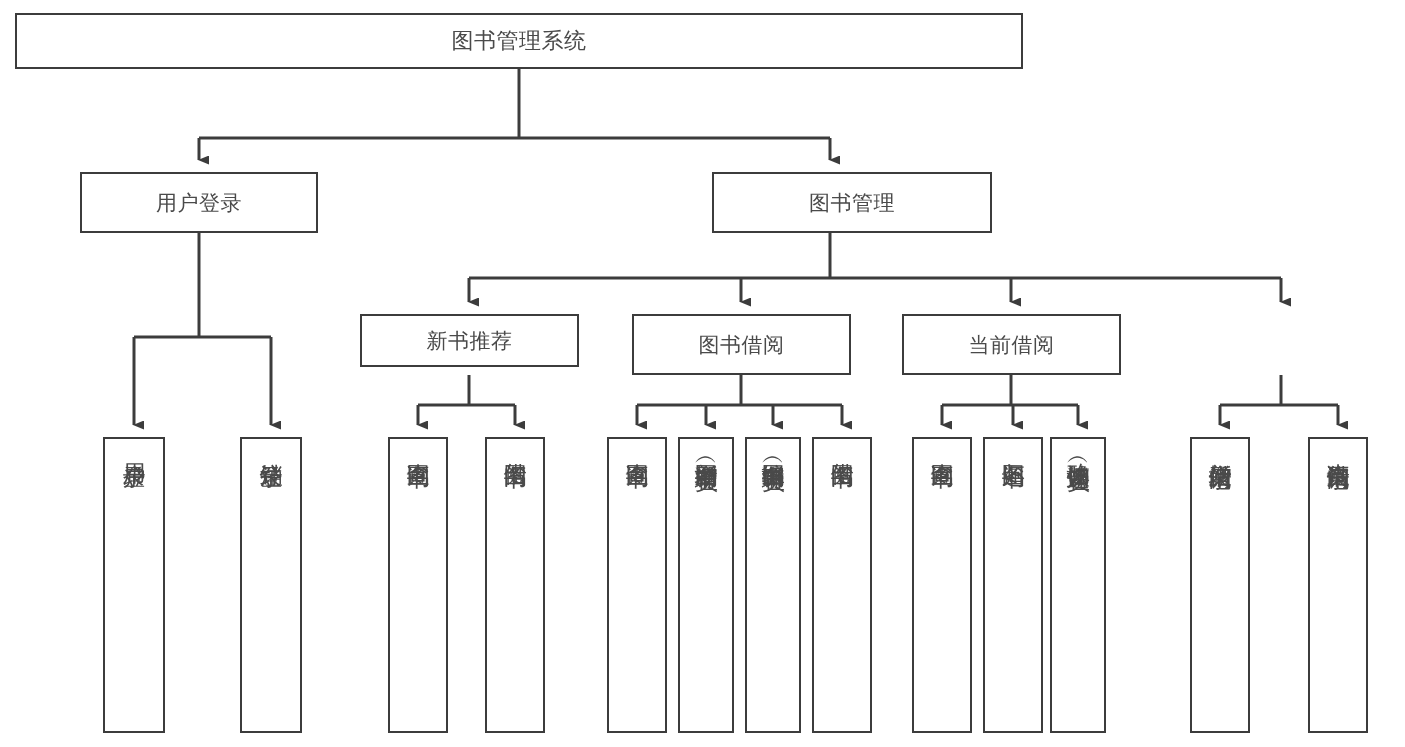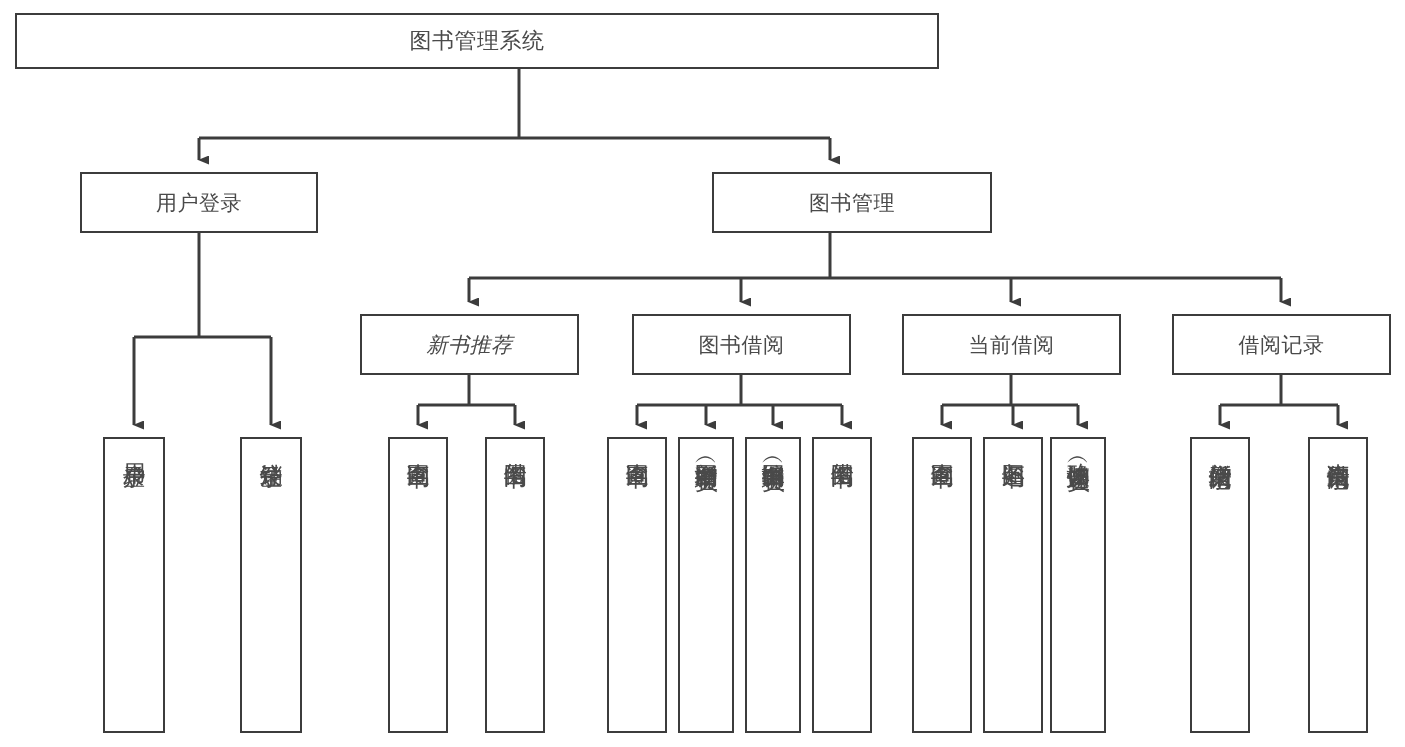--- a/index.html
+++ b/index.html
@@ -118,42 +118,39 @@
       <path d="M1013,405 L1013,425" marker-end="url(#arrowhead)"></path>
       <path d="M1078,405 L1078,425" marker-end="url(#arrowhead)"></path>
 
       <path d="M1281,375 L1281,405"></path>
       <path d="M1220,405 L1338,405"></path>
       <path d="M1220,405 L1220,425" marker-end="url(#arrowhead)"></path>
       <path d="M1338,405 L1338,425" marker-end="url(#arrowhead)"></path>
     </g>
   </svg>
 
-  <div class="node horizontal root" style="left:15px;top:13px;width:924px;height:56px;">
+  <div class="node horizontal root" style="left:15px;top:13px;width:1008px;height:56px;">
     <span class="node-label">图书管理系统</span>
   </div>
 
   <div class="node horizontal" style="left:80px;top:172px;width:238px;height:61px;">
     <span class="node-label">用户登录</span>
   </div>
   <div class="node horizontal" style="left:712px;top:172px;width:280px;height:61px;">
     <span class="node-label">图书管理</span>
   </div>
 
-  <div class="node horizontal" style="left:360px;top:314px;width:219px;height:61px;font-style:italic;">
+  <div class="node horizontal" style="left:360px;top:314px;width:219px;height:53px;">
     <span class="node-label">新书推荐</span>
   </div>
   <div class="node horizontal" style="left:632px;top:314px;width:219px;height:61px;">
     <span class="node-label">图书借阅</span>
   </div>
   <div class="node horizontal" style="left:902px;top:314px;width:219px;height:61px;">
     <span class="node-label">当前借阅</span>
-  </div>
-  <div class="node horizontal" style="left:1172px;top:314px;width:219px;height:61px;">
-    <span class="node-label">借阅记录</span>
   </div>
 
   <div class="node vertical" style="left:103px;top:437px;width:62px;height:296px;">
     <span class="node-label">用户登录</span>
   </div>
   <div class="node vertical" style="left:240px;top:437px;width:62px;height:296px;">
     <span class="node-label">注销登录</span>
   </div>
   <div class="node vertical" style="left:388px;top:437px;width:60px;height:296px;">
     <span class="node-label">查询图书</span>

